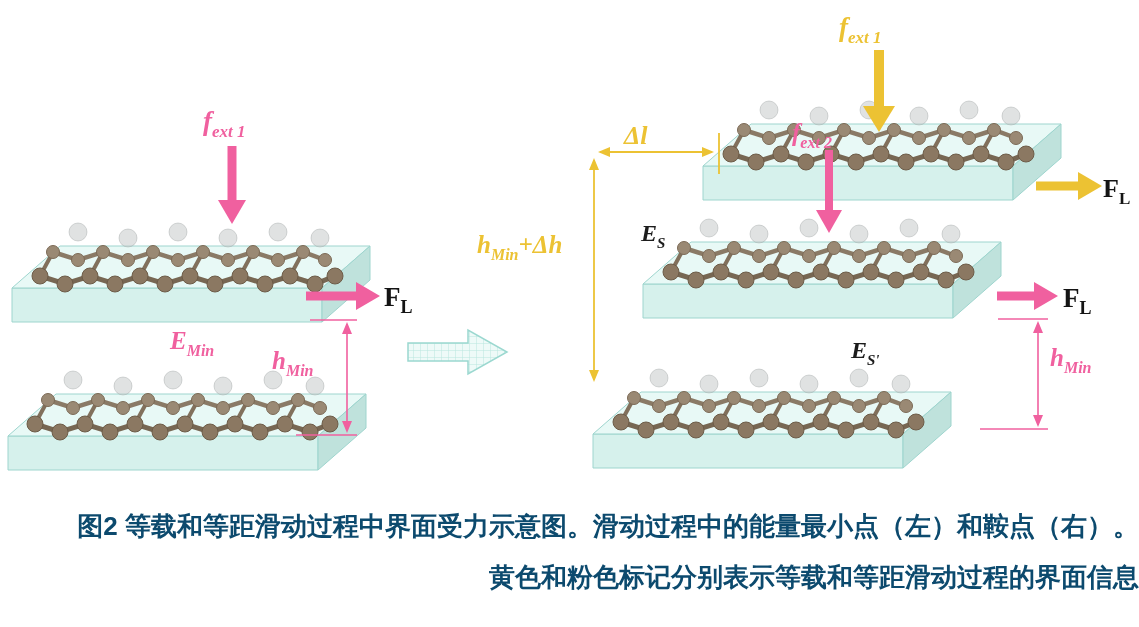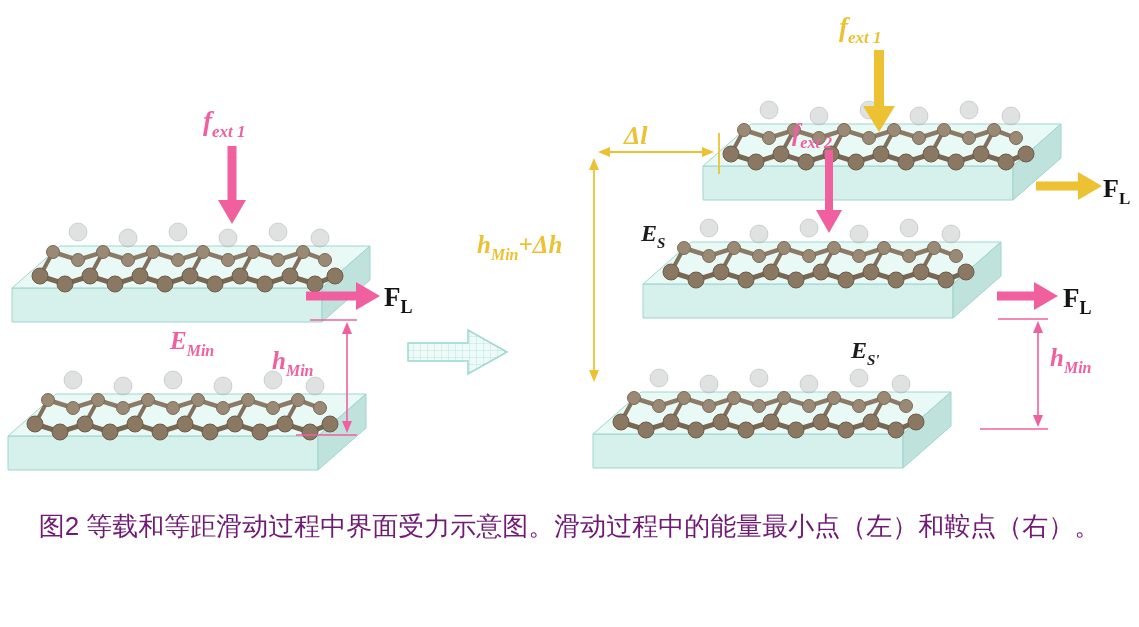--- a/index.html
+++ b/index.html
@@ -15,24 +15,25 @@
   svg text { user-select: none; }
   .math {
     font-family: "Liberation Serif", serif;
     font-weight: bold;
     font-style: italic;
   }
   .up { font-style: normal; }
   .caption { margin-top: 4px; }
   .caption p {
     margin: 0 0 16px 0;
-    text-align: center;
+    text-align: right;
     font-size: 26px;
-    color: #701a75;
+    color: #0c4a6e;
     font-family: "Liberation Sans", sans-serif;
+    font-weight: bold;
   }
 </style>
 </head>
 <body>
 
 <div class="figure-wrap">
 
 <svg width="1139" height="505" viewBox="0 0 1139 505">
   <defs>
 
@@ -182,15 +183,16 @@
       <line x1="998" y1="319" x2="1048" y2="319" stroke="#f0609f" stroke-width="1.6"></line>
       <line x1="980" y1="429" x2="1048" y2="429" stroke="#f0609f" stroke-width="1.6"></line>
       <line x1="1038" y1="323" x2="1038" y2="425" stroke="#f0609f" stroke-width="1.6" marker-start="url(#ah-pink)" marker-end="url(#ah-pink)"></line>
     </g>
     <text class="math" fill="#f0609f" x="1050" y="366" font-size="25"><tspan>h</tspan><tspan dy="7" font-size="16">Min</tspan></text>
   </g>
 </svg>
 
 <div class="caption">
   <p>图2 等载和等距滑动过程中界面受力示意图。滑动过程中的能量最小点（左）和鞍点（右）。</p>
+  <p>黄色和粉色标记分别表示等载和等距滑动过程的界面信息</p>
 </div>
 
 </div>
 
 </body></html>

